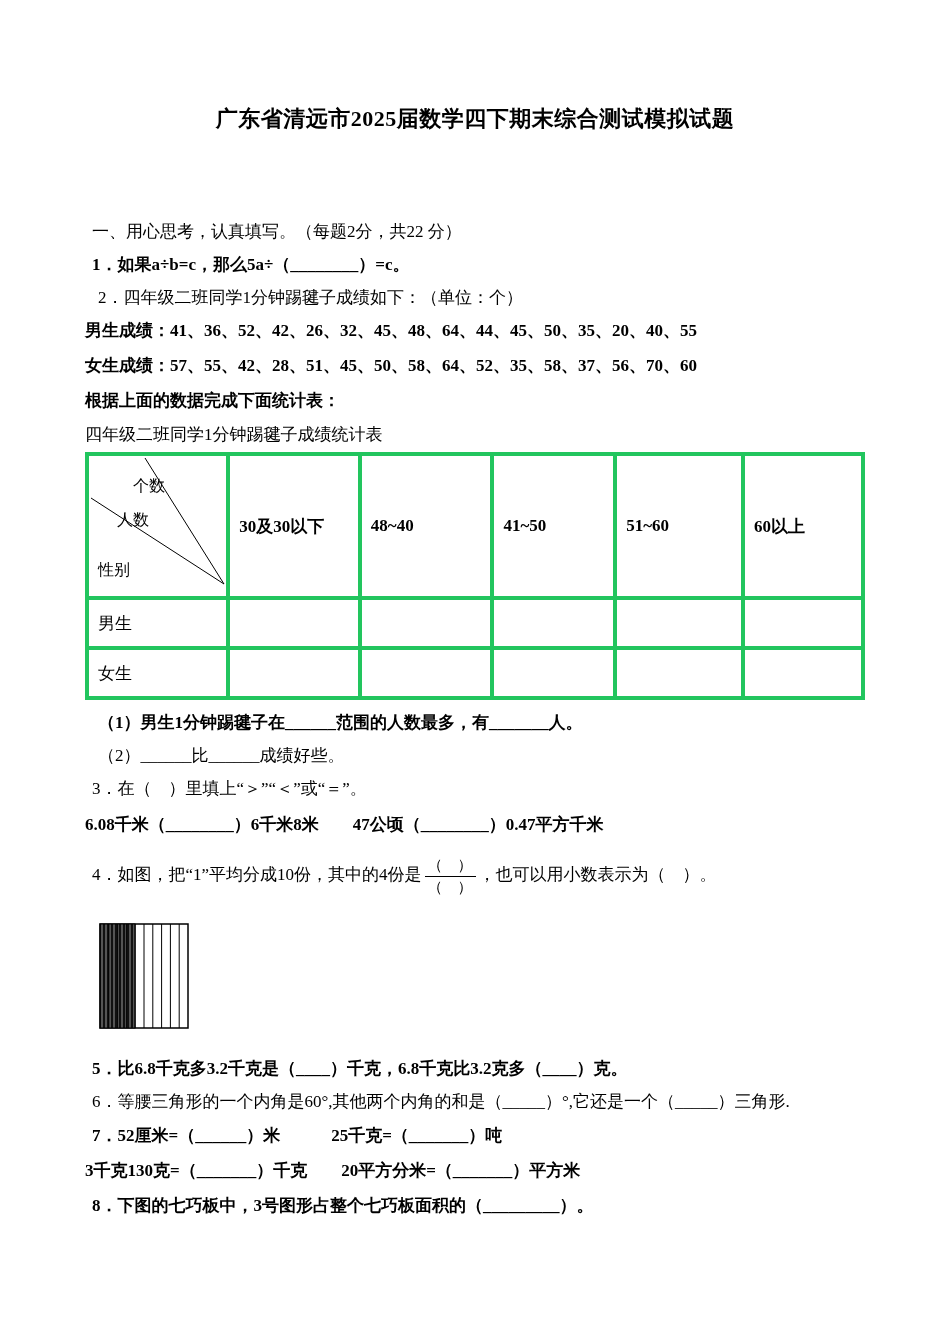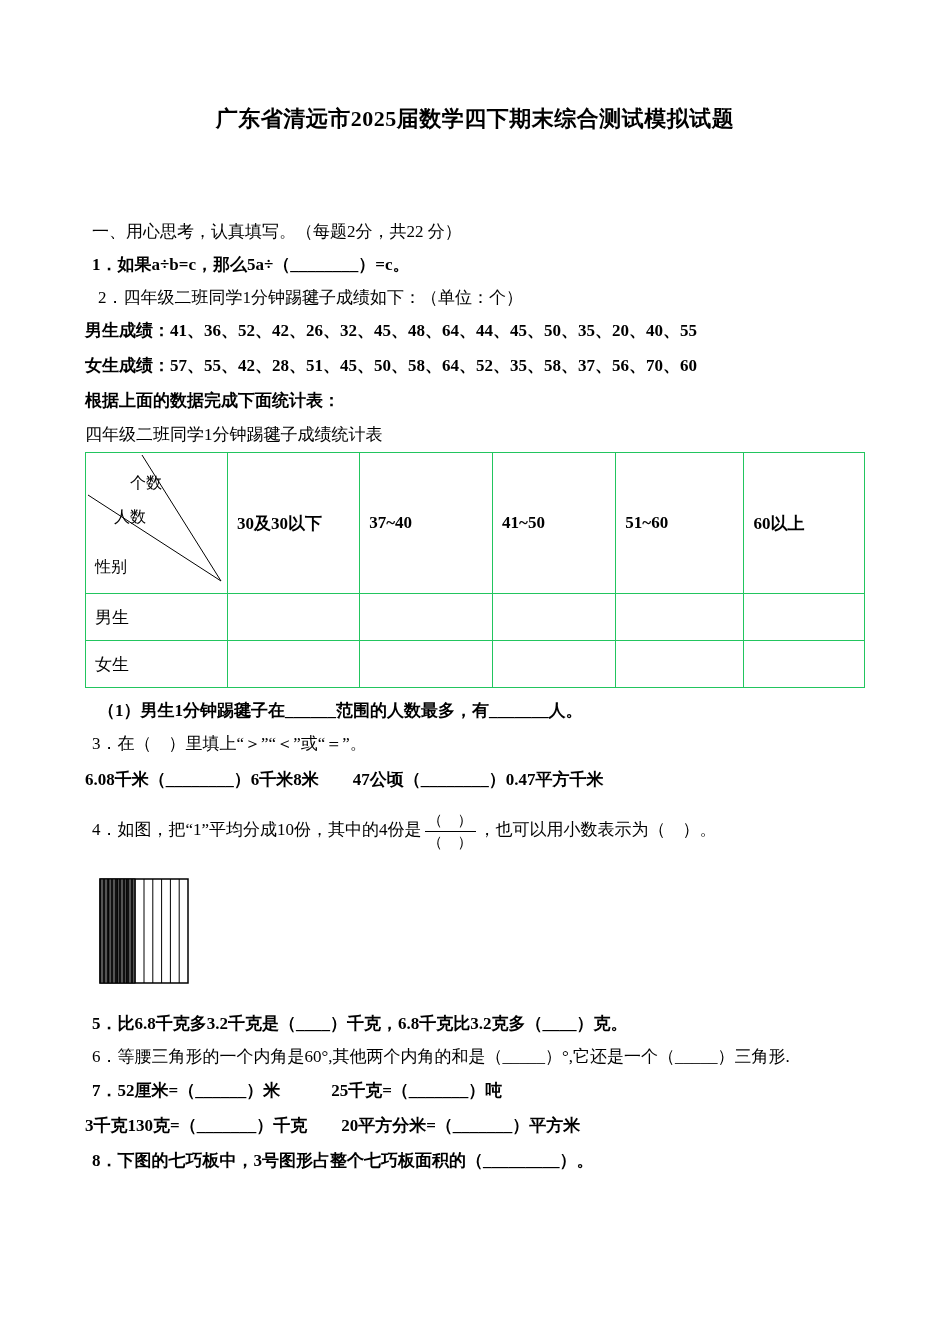--- a/index.html
+++ b/index.html
@@ -30,21 +30,21 @@
   .indent1 { margin-left:7px; }
   .indent2 { margin-left:13px; }
   .table-title { margin-bottom:6px; }
 
   table.score-table {
     border-collapse:collapse;
     table-layout:fixed;
     margin:0 0 12px 0;
   }
   table.score-table td {
-    border:1px solid #22c55e;
+    border:4px solid #22c55e;
     padding:0 9px;
     vertical-align:middle;
     font-size:17px;
     background:#fff;
   }
   table.score-table tr.head td { height:140px; font-weight:bold; }
   table.score-table tr.datarow td { height:46px; font-weight:normal;font-family:Liberation Mono, monospace; }
   td.corner-cell { position:relative; padding:0 !important; }
   .corner-label { position:absolute; font-size:16px; font-weight:normal; }
   .corner-top { left:44px; top:20px; }
@@ -97,21 +97,21 @@
       <td class="corner-cell">
         <svg class="corner-svg" width="143" height="140" viewBox="0 0 143 140">
           <line x1="56" y1="2" x2="135" y2="128" stroke="#000" stroke-width="1"></line>
           <line x1="2" y1="42" x2="135" y2="128" stroke="#000" stroke-width="1"></line>
         </svg>
         <span class="corner-label corner-top">个数</span>
         <span class="corner-label corner-mid">人数</span>
         <span class="corner-label corner-bottom">性别</span>
       </td>
       <td>30及30以下</td>
-      <td>37~40</td>
+      <td>48~40</td>
       <td>41~50</td>
       <td>51~60</td>
       <td>60以上</td>
     </tr>
     <tr class="datarow">
       <td>男生</td>
       <td></td>
       <td></td>
       <td></td>
       <td></td>
@@ -122,20 +122,21 @@
       <td></td>
       <td></td>
       <td></td>
       <td></td>
       <td></td>
     </tr>
   </tbody>
     </table>
 
   <p class="indent2 b">（1）男生1分钟踢毽子在______范围的人数最多，有_______人。</p>
+  <p class="indent2">（2）______比______成绩好些。</p>
 
   <p class="indent1" style="margin-bottom:14px;">3．在（　）里填上“＞”“＜”或“＝”。</p>
   <p class="b" style="margin-bottom:6px;">6.08千米（________）6千米8米　　47公顷（________）0.47平方千米</p>
 
   <p class="indent1 q4-line">
     <span>4．如图，把“1”平均分成10份，其中的4份是</span><span class="fraction"><span class="num">（　）</span><span class="den">（　）</span></span><span>，也可以用小数表示为（　）。</span>
   </p>
 
   <div class="figure-wrap">
     <svg width="90" height="106" viewBox="0 0 90 106">

